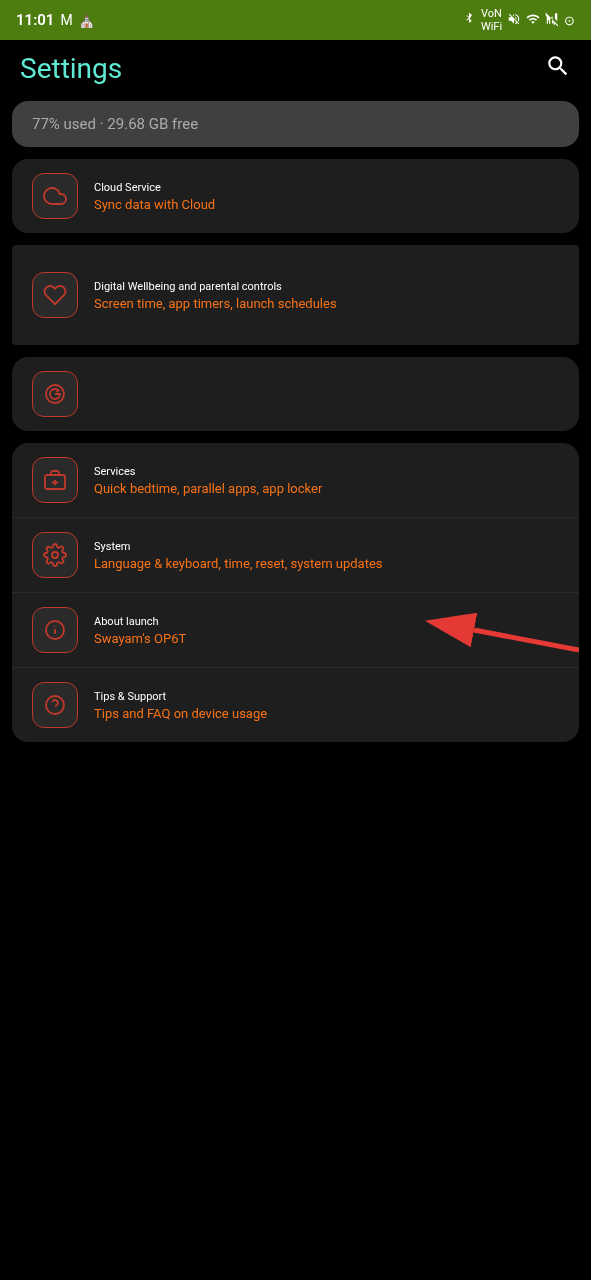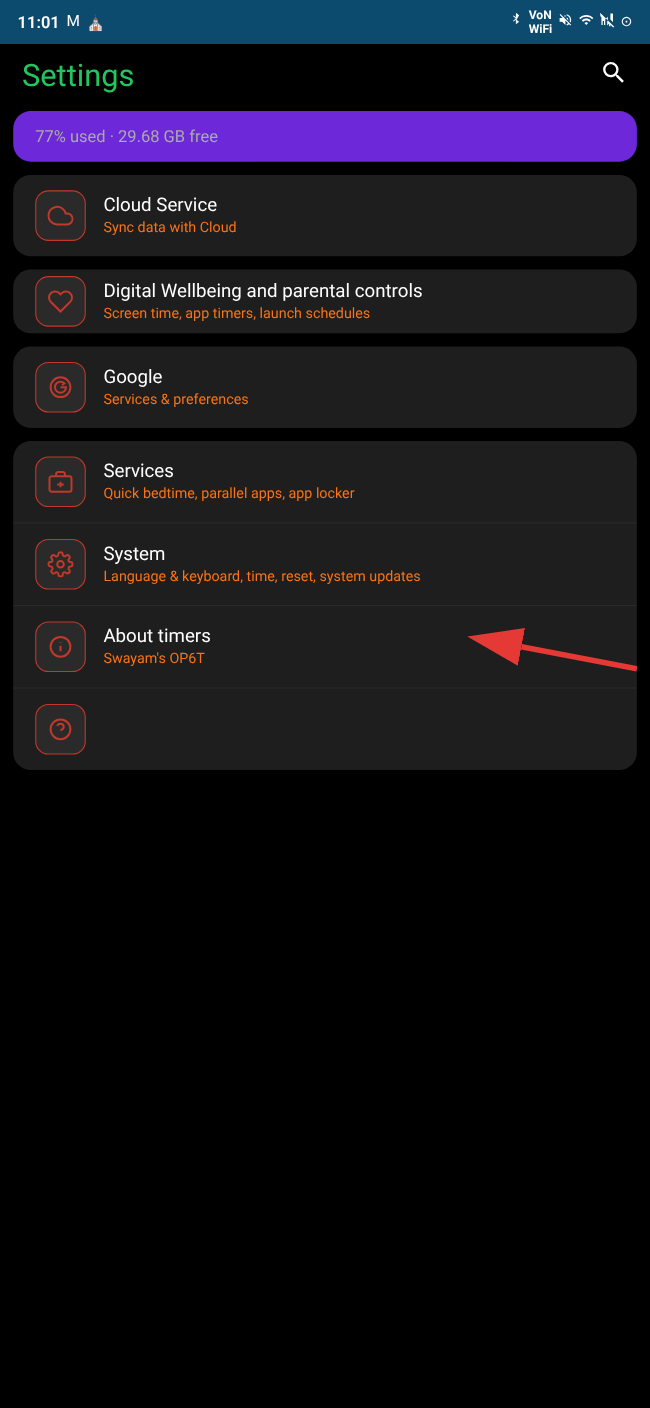--- a/index.html
+++ b/index.html
@@ -13,21 +13,21 @@
       overflow-x: hidden;
     }
 
     
     .status-bar {
       display: flex;
       justify-content: space-between;
       align-items: center;
       padding: 8px 16px;
       height: 40px;
-      background: #0c4a6e;
+      background: #4d7c0f;
     }
     .status-left {
       display: flex;
       align-items: center;
       gap: 6px;
     }
     .status-time {
       font-size: 15px;
       font-weight: 600;
       color: #fff;
@@ -50,21 +50,21 @@
     .header {
       display: flex;
       justify-content: space-between;
       align-items: center;
       padding: 12px 20px 16px 20px;
       background: #000;
     }
     .header-title {
       font-size: 28px;
       font-weight: 400;
-      color: #22c55e;
+      color: #5eead4;
     }
     .search-icon-btn {
       color: #fff;
       font-size: 22px;
       cursor: pointer;
     }
 
     
     .content {
       padding: 0 12px;
@@ -75,21 +75,21 @@
 
     
     .card {
       background: #1e1e1e;
       border-radius: 16px;
       overflow: hidden;
     }
 
     
     .storage-partial {
-      background: #6d28d9;
+      background: #404040;
       border-radius: 16px;
       padding: 14px 20px;
       display: flex;
       align-items: center;
     }
     .storage-text {
       font-size: 15px;
       color: #aaa;
     }
 
@@ -118,36 +118,36 @@
     .setting-icon-wrap svg {
       width: 24px;
       height: 24px;
     }
     .setting-text {
       display: flex;
       flex-direction: column;
       gap: 3px;
     }
     .setting-title {
-      font-size: 17px;
+      font-size: 11px;
       color: #ffffff;
       font-weight: 400;
     }
     .setting-subtitle {
       font-size: 13px;
       color: #f97316;
     }
 
     
     .wellbeing-card {
       background: #1e1e1e;
-      border-radius: 16px;
-      display: flex;
-      align-items: center;
-      padding: 6px 20px;
+      border-radius: 4px;
+      display: flex;
+      align-items: center;
+      padding: 27px 20px;
       gap: 16px;
       cursor: pointer;
     }
 
     
     .about-phone-wrapper {
       position: relative;
     }
 
     .arrow-svg {
@@ -171,21 +171,21 @@
     <span class="status-time">11:01</span>
     <span class="status-icon">M</span>
     <span class="status-icon">⛪</span>
   </div>
   <div class="status-right">
     <span>
       <svg width="14" height="14" viewBox="0 0 24 24" fill="white">
           <path d="M17 5l-5-4v7l-4-3v2l4 3-4 3v2l4-3v7l5-4-4-3z"></path>
         </svg>
     </span>
-    <span style="font-size:11px;font-weight:bold;">VoN<br style="line-height:0">WiFi</span>
+    <span style="font-size:11px;font-weight:normal;">VoN<br style="line-height:0">WiFi</span>
     <span>
       <svg width="14" height="14" viewBox="0 0 24 24" fill="white">
           <path d="M16.5 12c0-1.77-1.02-3.29-2.5-4.03v2.21l2.45 2.45c.03-.2.05-.41.05-.63zm2.5 0c0 .94-.2 1.82-.54 2.64l1.51 1.51C20.63 14.91 21 13.5 21 12c0-4.28-2.99-7.86-7-8.77v2.06c2.89.86 5 3.54 5 6.71zM4.27 3L3 4.27 7.73 9H3v6h4l5 5v-6.73l4.25 4.25c-.67.52-1.42.93-2.25 1.18v2.06c1.38-.31 2.63-.95 3.69-1.81L19.73 21 21 19.73l-9-9L4.27 3zM12 4L9.91 6.09 12 8.18V4z"></path>
         </svg>
     </span>
     <span>
       <svg width="14" height="14" viewBox="0 0 24 24" fill="white">
           <path d="M1 9l2 2c4.97-4.97 13.03-4.97 18 0l2-2C16.93 2.93 7.08 2.93 1 9zm8 8l3 3 3-3c-1.65-1.66-4.34-1.66-6 0zm-4-4l2 2c2.76-2.76 7.24-2.76 10 0l2-2C15.14 9.14 8.87 9.14 5 13z"></path>
         </svg>
     </span>
@@ -242,24 +242,20 @@
   </div>
 
   <div class="card">
     <div class="setting-item">
       <div class="setting-icon-wrap">
         <svg viewBox="0 0 24 24" fill="none" stroke="#c0392b" stroke-width="1.8">
           <circle cx="12" cy="12" r="9"></circle>
           <path d="M12 12h5c0 2.76-2.24 5-5 5s-5-2.24-5-5 2.24-5 5-5c1.38 0 2.63.56 3.54 1.46L13.41 10"></path>
         </svg>
       </div>
-      <div class="setting-text">
-        <span class="setting-title">Google</span>
-        <span class="setting-subtitle">Services &amp; preferences</span>
-      </div>
     </div>
   </div>
 
   <div class="card">
 
     <div class="setting-item">
       <div class="setting-icon-wrap">
         <svg viewBox="0 0 24 24" fill="none" stroke="#c0392b" stroke-width="1.8">
           <rect x="2" y="7" width="20" height="14" rx="2"></rect>
           <path d="M16 7V5a2 2 0 0 0-2-2h-4a2 2 0 0 0-2 2v2"></path>
@@ -288,21 +284,21 @@
 
     <div class="setting-item about-phone-wrapper" style="position:relative;">
       <div class="setting-icon-wrap">
         <svg viewBox="0 0 24 24" fill="none" stroke="#c0392b" stroke-width="1.8">
           <circle cx="12" cy="12" r="9"></circle>
           <line x1="12" y1="8" x2="12" y2="8.5" stroke-width="2.5"></line>
           <line x1="12" y1="11" x2="12" y2="16"></line>
         </svg>
       </div>
       <div class="setting-text">
-        <span class="setting-title">About timers</span>
+        <span class="setting-title">About launch</span>
         <span class="setting-subtitle">Swayam's OP6T</span>
       </div>
 
       <svg class="arrow-svg" width="200" height="60" viewBox="0 0 200 60" style="position:absolute;right:-5px;top:50%;transform:translateY(-50%);pointer-events:none;">
 
         <defs>
           <marker id="arrowhead" markerWidth="10" markerHeight="7" refX="0" refY="3.5" orient="auto">
             <polygon points="0 0, 10 3.5, 0 7" fill="#e53935"></polygon>
           </marker>
         </defs>
@@ -311,17 +307,21 @@
     </div>
 
     <div class="setting-item">
       <div class="setting-icon-wrap">
         <svg viewBox="0 0 24 24" fill="none" stroke="#c0392b" stroke-width="1.8">
           <circle cx="12" cy="12" r="9"></circle>
           <path d="M9.09 9a3 3 0 0 1 5.83 1c0 2-3 3-3 3"></path>
           <line x1="12" y1="17" x2="12.01" y2="17" stroke-width="2.5"></line>
         </svg>
       </div>
+      <div class="setting-text">
+        <span class="setting-title">Tips &amp; Support</span>
+        <span class="setting-subtitle">Tips and FAQ on device usage</span>
+      </div>
     </div>
   </div>
 
   <div class="bottom-padding"></div>
 </div>
 
 </body></html>

